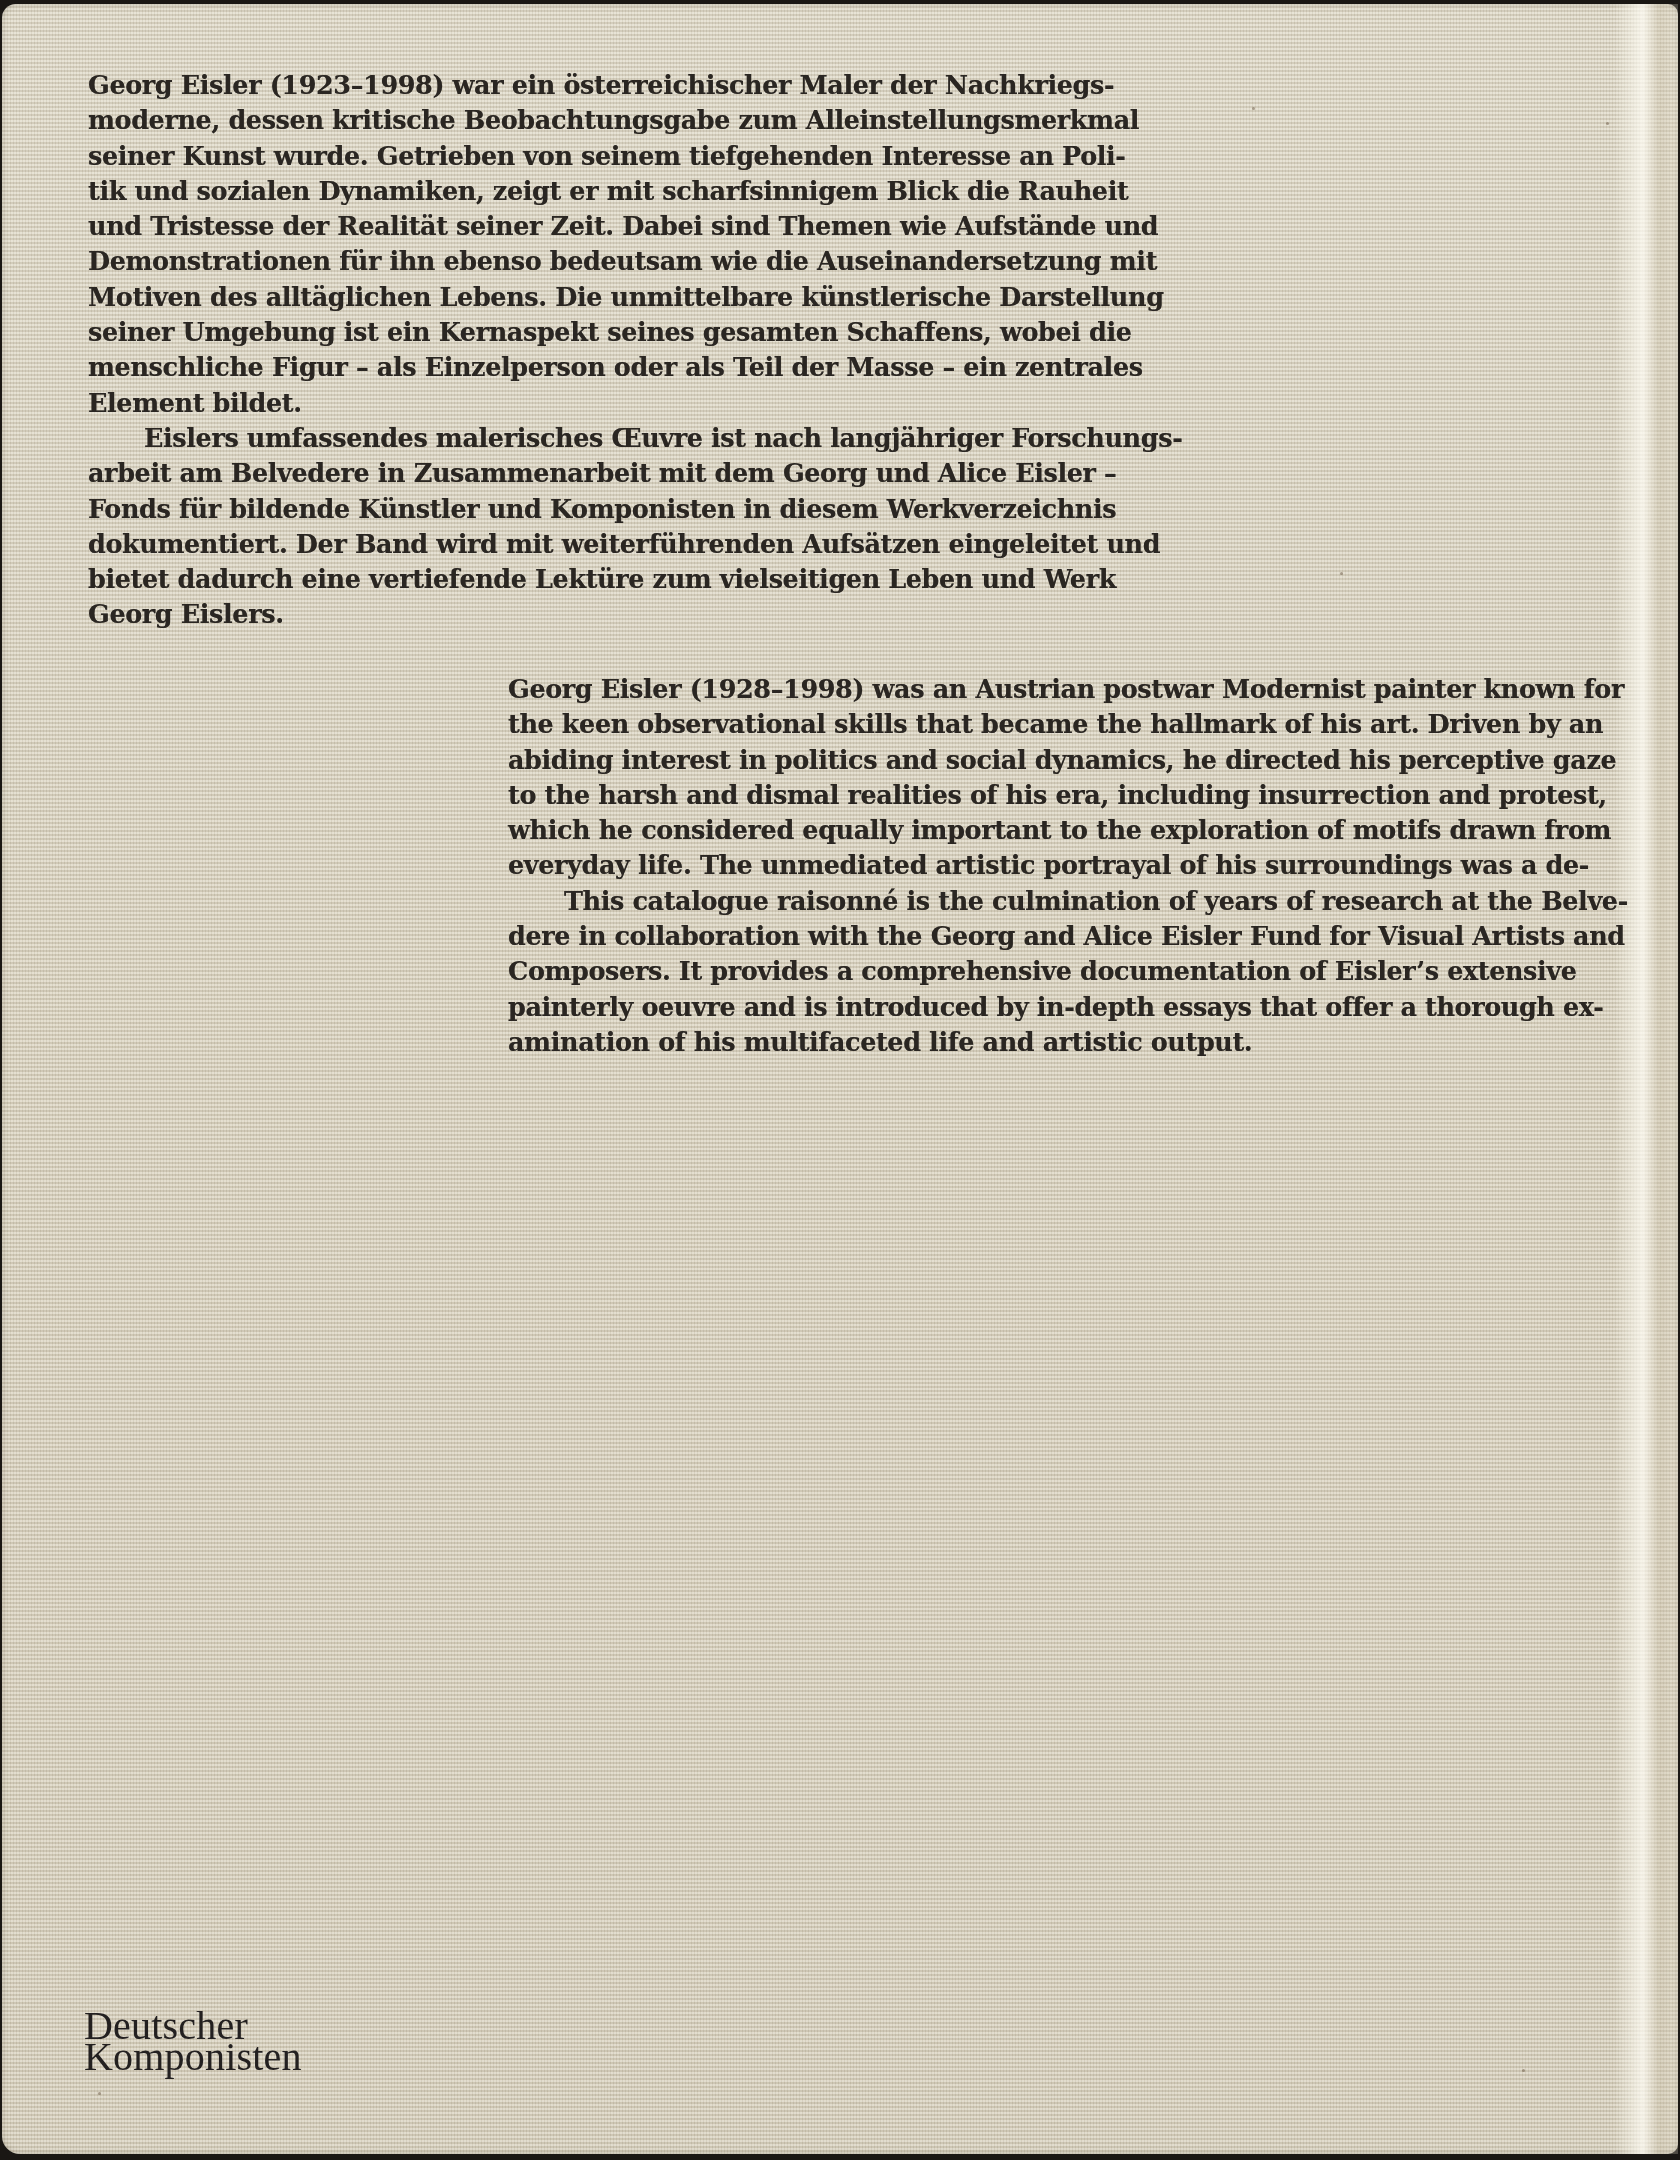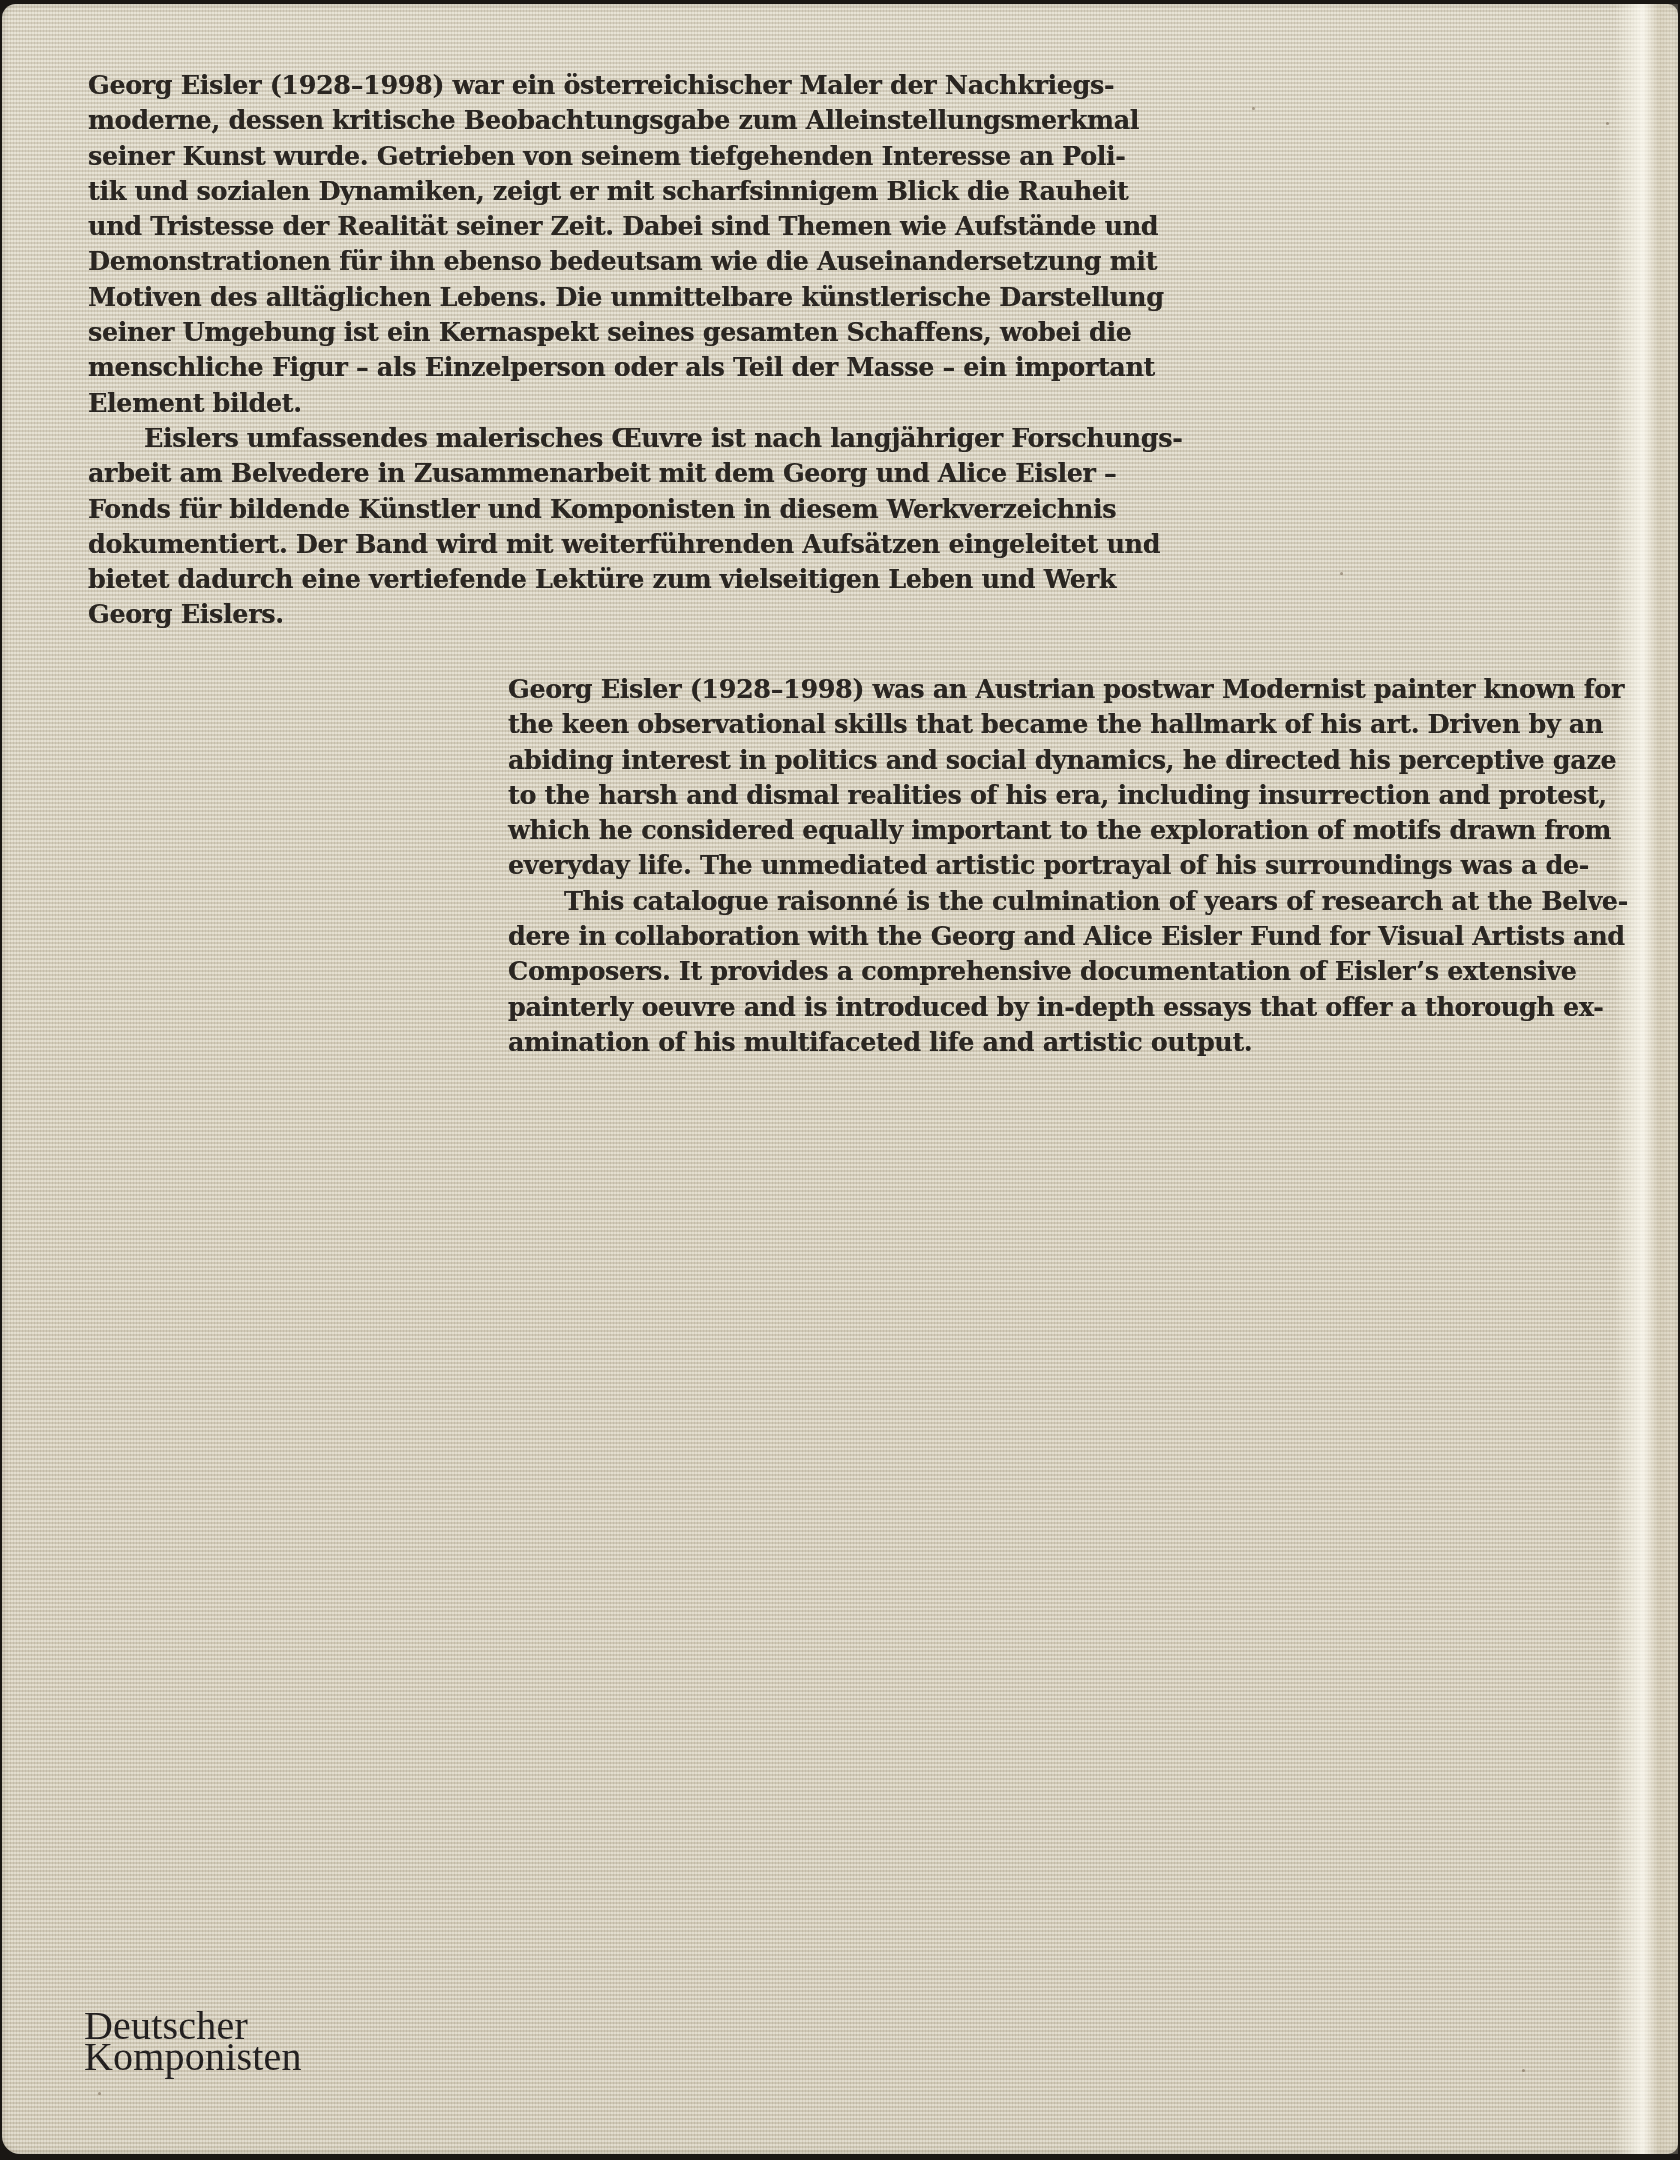--- a/index.html
+++ b/index.html
@@ -102,29 +102,29 @@
 </style>
 </head>
 <body>
 
 <div class="cover">
 
   <div class="hinge"></div>
 
   <div class="text-block" id="german">
 
-    <span class="line">Georg Eisler (1928–1998) war ein österreichischer Maler der Nachkriegs-</span>
+    <span class="line">Georg Eisler (1923–1998) war ein österreichischer Maler der Nachkriegs-</span>
     <span class="line">moderne, dessen kritische Beobachtungsgabe zum Alleinstellungsmerkmal</span>
     <span class="line">seiner Kunst wurde. Getrieben von seinem tiefgehenden Interesse an Poli-</span>
     <span class="line">tik und sozialen Dynamiken, zeigt er mit scharfsinnigem Blick die Rauheit</span>
     <span class="line">und Tristesse der Realität seiner Zeit. Dabei sind Themen wie Aufstände und</span>
     <span class="line">Demonstrationen für ihn ebenso bedeutsam wie die Auseinandersetzung mit</span>
     <span class="line">Motiven des alltäglichen Lebens. Die unmittelbare künstlerische Darstellung</span>
     <span class="line">seiner Umgebung ist ein Kernaspekt seines gesamten Schaffens, wobei die</span>
-    <span class="line">menschliche Figur – als Einzelperson oder als Teil der Masse – ein important</span>
+    <span class="line">menschliche Figur – als Einzelperson oder als Teil der Masse – ein zentrales</span>
     <span class="line last">Element bildet.</span>
 
     <span class="line indent">Eislers umfassendes malerisches Œuvre ist nach langjähriger Forschungs-</span>
     <span class="line">arbeit am Belvedere in Zusammenarbeit mit dem Georg und Alice Eisler –</span>
     <span class="line">Fonds für bildende Künstler und Komponisten in diesem Werkverzeichnis</span>
     <span class="line">dokumentiert. Der Band wird mit weiterführenden Aufsätzen eingeleitet und</span>
     <span class="line">bietet dadurch eine vertiefende Lektüre zum vielseitigen Leben und Werk</span>
     <span class="line last">Georg Eislers.</span>
   </div>
 

